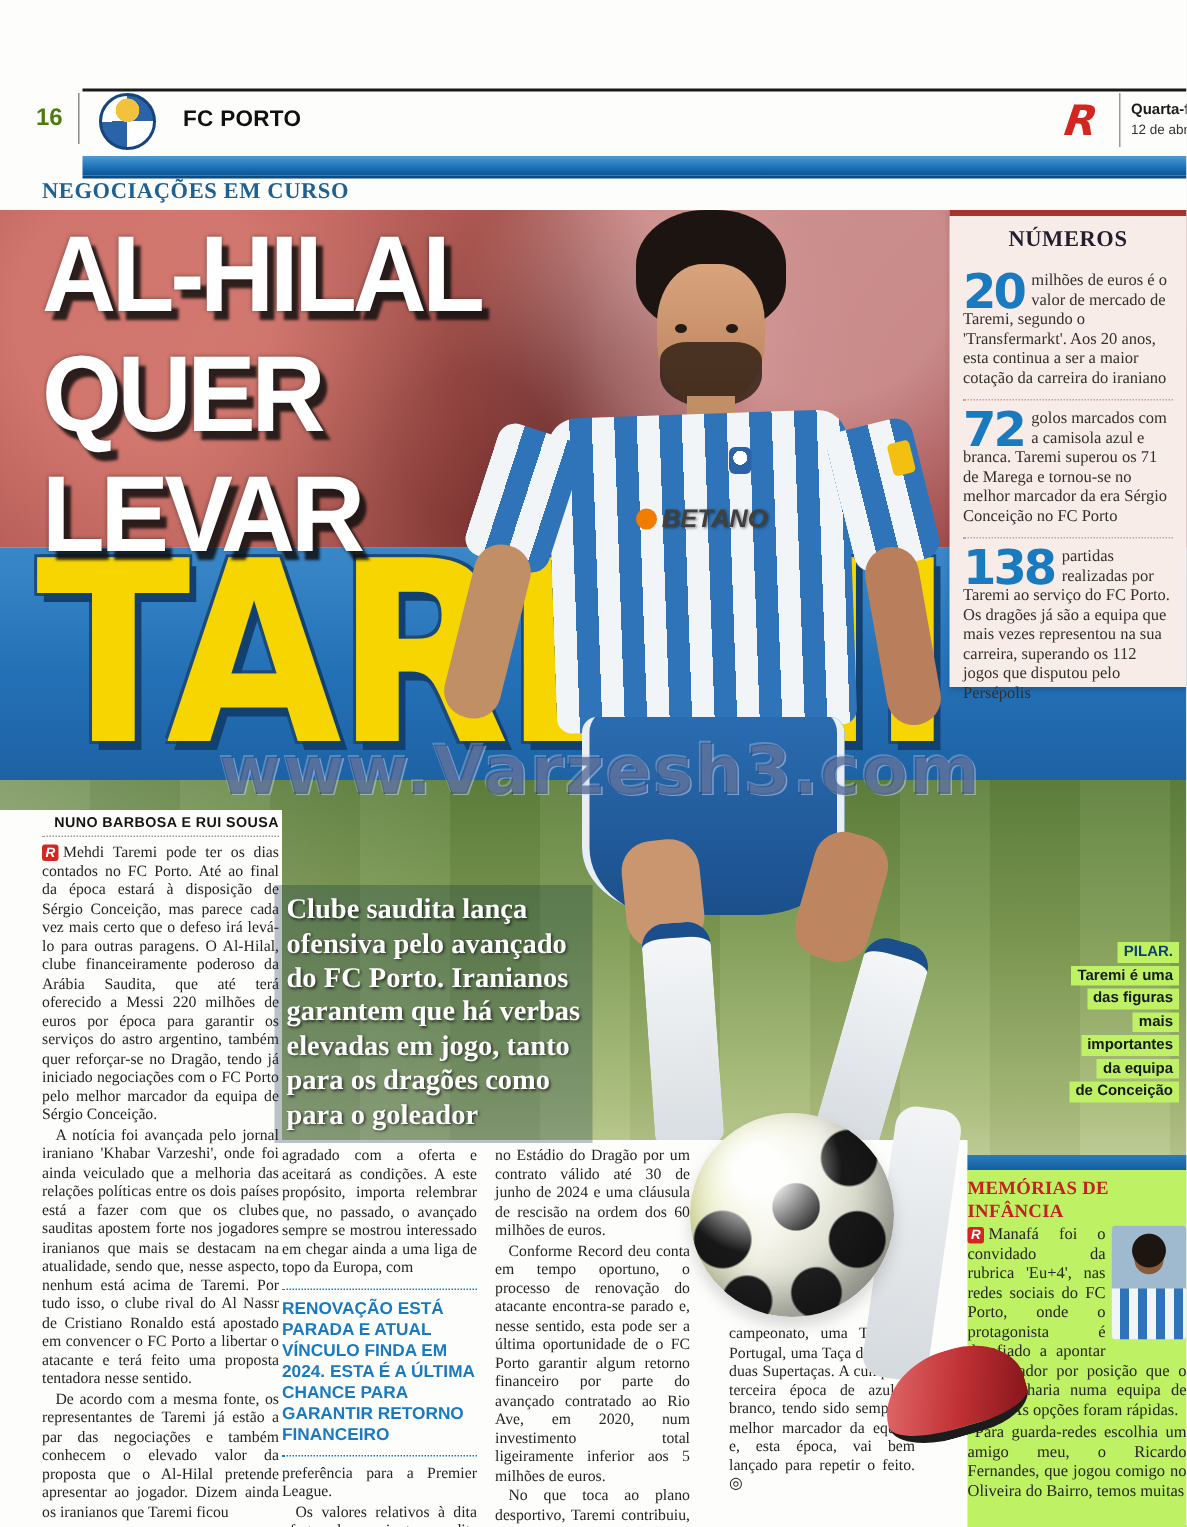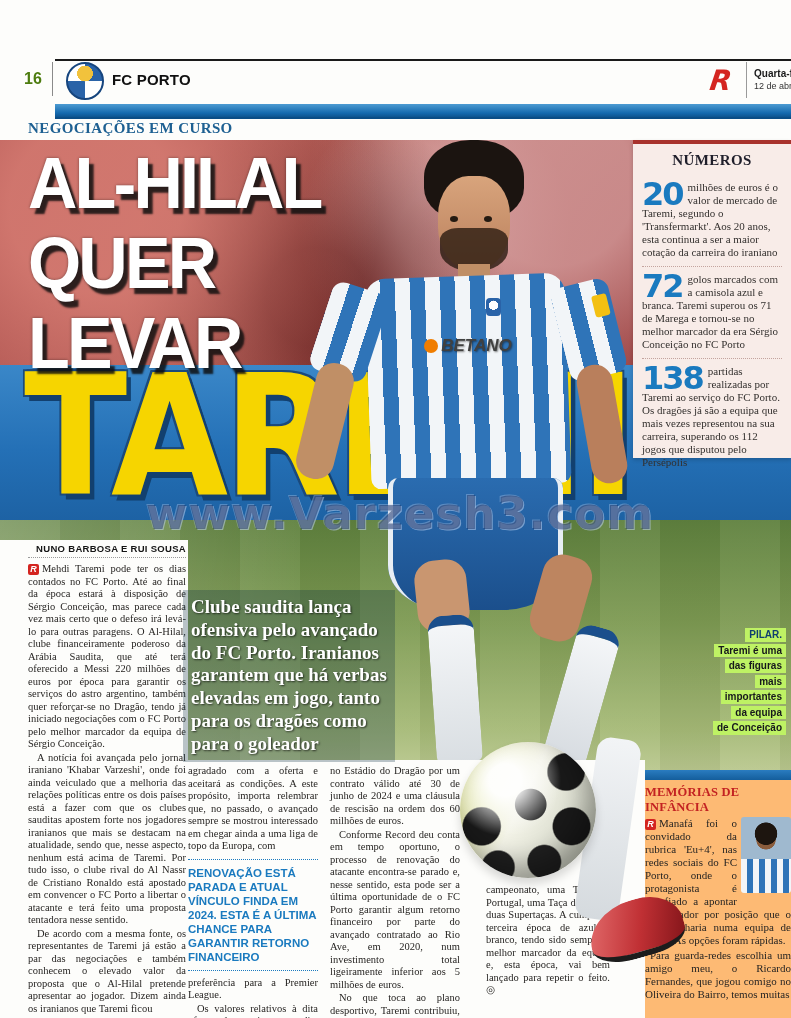--- a/index.html
+++ b/index.html
@@ -8,21 +8,21 @@
   .abs{position:absolute;}
 
   
   .top-rule{left:55px;top:59px;width:736px;height:2px;background:#1a1a1a;}
   .hdr-tick{left:52px;top:62px;width:1px;height:34px;background:#8a8a8a;}
   .pageno{left:24px;top:70px;font:bold 16px "Liberation Sans",sans-serif;color:#4d7c0f;}
   .crest{left:66px;top:62px;width:34px;height:34px;border-radius:50%;
     background:radial-gradient(circle at 50% 28%,#f2c23c 0 26%,transparent 27%),
     conic-gradient(#2a63a8 0 25%,#fff 0 50%,#2a63a8 0 75%,#fff 0 100%);
     border:2px solid #16457e;}
-  .section-name{left:112px;top:71px;font:bold 15px "Liberation Sans",sans-serif;color:#101010;letter-spacing:.2px;}
+  .section-name{left:122px;top:71px;font:bold 15px "Liberation Sans",sans-serif;color:#101010;letter-spacing:.2px;}
   .paper-logo{left:710px;top:64px;font:italic 900 28px "DejaVu Sans",sans-serif;color:#d42520;transform:skewX(-8deg);}
   .hdr-rule2{left:746px;top:62px;width:1px;height:36px;background:#9a9a9a;}
   .dateline{left:754px;top:68px;white-space:nowrap;color:#1a1a1a;}
   .dateline .wd{font:bold 10px "Liberation Sans",sans-serif;display:block;}
   .dateline .dt{font:9px "Liberation Sans",sans-serif;display:block;margin-top:2px;color:#333;}
   .blue-bar{left:55px;top:104px;width:736px;height:13px;background:linear-gradient(180deg,#4d9bd2,#1469ae 70%,#0d548f);border-bottom:2px solid #0a4d86;}
   .kicker{left:28px;top:120px;font:bold 15px "Liberation Serif",serif;color:#1e6092;letter-spacing:.4px;}
 
   
   .photo{left:0;top:140px;width:791px;height:720px;overflow:hidden;}
@@ -124,21 +124,21 @@
   .col3{left:330px;top:765px;width:130px;}
   .col4{left:486px;top:884px;width:124px;}
   .byline{font:bold 9.5px "Liberation Sans",sans-serif;color:#141414;text-align:right;letter-spacing:.3px;
     border-bottom:1px dotted #9a9a9a;padding-bottom:3px;margin-bottom:5px;}
   .rbul{display:inline-block;width:11px;height:11px;background:#d42520;color:#fff;font:bold 9px/11px "Liberation Sans",sans-serif;
     text-align:center;border-radius:2px;margin-right:3px;font-style:italic;}
   .pullquote{margin:6px 0;padding:6px 0;border-top:1px dotted #1a7abf;border-bottom:1px dotted #1a7abf;
     font:bold 11.5px/14px "Liberation Sans",sans-serif;color:#1a7abf;text-align:left;}
 
   
-  .memorias{left:645px;top:770px;width:146px;height:248px;z-index:6;background:#fdba74;}
+  .memorias{left:645px;top:770px;width:146px;height:248px;z-index:6;background:#bef264;}
   .mem-bar{height:10px;background:linear-gradient(180deg,#2a7cc0,#145e9c);}
   .mem-kicker{margin:5px 0 2px;font:bold 12.5px "Liberation Serif",serif;color:#c32222;letter-spacing:.2px;}
   .mem-head{font:900 23px/24px "Liberation Sans",sans-serif;color:#121212;white-space:nowrap;overflow:hidden;letter-spacing:-.5px;margin-bottom:6px;}
   .mem-body{font:11px/13px "Liberation Serif",serif;color:#272523;text-align:justify;}
   .mem-body p{margin:0 0 2px;}
   .mem-photo{float:right;width:50px;height:76px;margin:0 0 3px 4px;border-radius:3px;
     background:
      radial-gradient(circle at 50% 22%,#1d150f 0 17%,transparent 18%),
      radial-gradient(circle at 50% 30%,#8a5c3c 0 16%,transparent 17%),
      repeating-linear-gradient(90deg,#f2f5f8 0 6px,#2f74b8 6px 12px),

